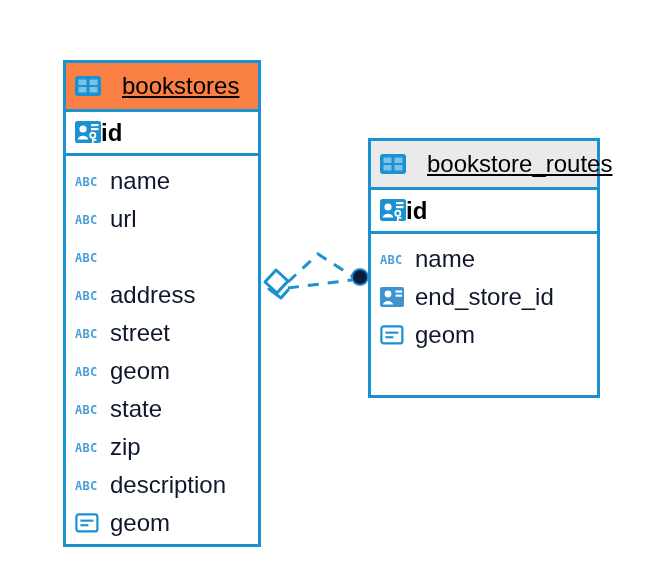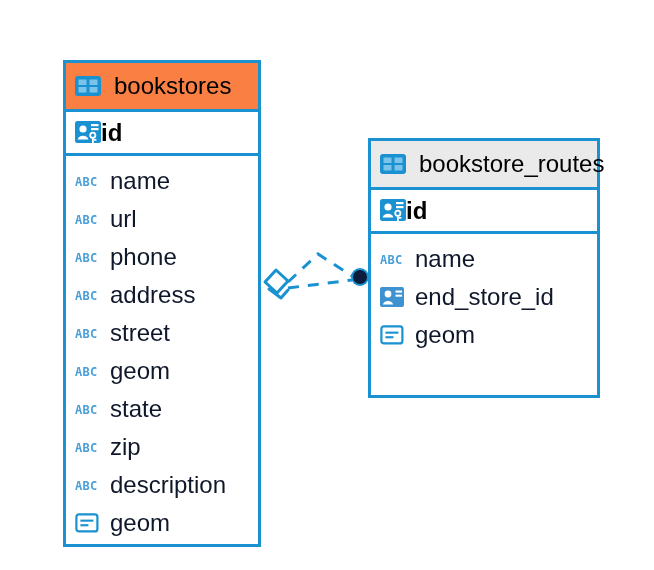--- a/index.html
+++ b/index.html
@@ -15,27 +15,28 @@
 
   
   .entity{
     position:absolute;
     box-sizing:border-box;
     background:#ffffff;
     border:3px solid var(--edge,#1a91d0);
   }
   .entity-header{
     display:flex;align-items:center;
-    gap:13px;
+    gap:21px;
     height:46px;
     padding:0 9px;
     box-sizing:border-box;
     font-size:24px;
     color:#000000;
     white-space:nowrap;
+    text-decoration:underline;
   }
   .entity-header.selected{background:#f97f43;}
   .entity-header.plain{background:#eaeaea;}
 
   .pk-row{
     display:flex;align-items:center;
     height:47px;padding:0 9px;box-sizing:border-box;
     border-top:3px solid #1a91d0;
     border-bottom:3px solid #1a91d0;
     font-size:24px;font-weight:bold;color:#000;
@@ -111,21 +112,20 @@
       <div class="field-row">
         <svg class="ic" width="26" height="14" viewBox="0 0 26 14">
           <text x="0" y="11.5" font-family="'DejaVu Sans Mono',monospace" font-size="12" font-weight="bold" fill="#4a9fd8" letter-spacing="0.3">ABC</text>
         </svg>
         <span>url</span>
       </div>
       <div class="field-row">
         <svg class="ic" width="26" height="14" viewBox="0 0 26 14">
           <text x="0" y="11.5" font-family="'DejaVu Sans Mono',monospace" font-size="12" font-weight="bold" fill="#4a9fd8" letter-spacing="0.3">ABC</text>
         </svg>
-        <span>phone</span>
       </div>
       <div class="field-row">
         <svg class="ic" width="26" height="14" viewBox="0 0 26 14">
           <text x="0" y="11.5" font-family="'DejaVu Sans Mono',monospace" font-size="12" font-weight="bold" fill="#4a9fd8" letter-spacing="0.3">ABC</text>
         </svg>
         <span>address</span>
       </div>
       <div class="field-row">
         <svg class="ic" width="26" height="14" viewBox="0 0 26 14">
           <text x="0" y="11.5" font-family="'DejaVu Sans Mono',monospace" font-size="12" font-weight="bold" fill="#4a9fd8" letter-spacing="0.3">ABC</text>

